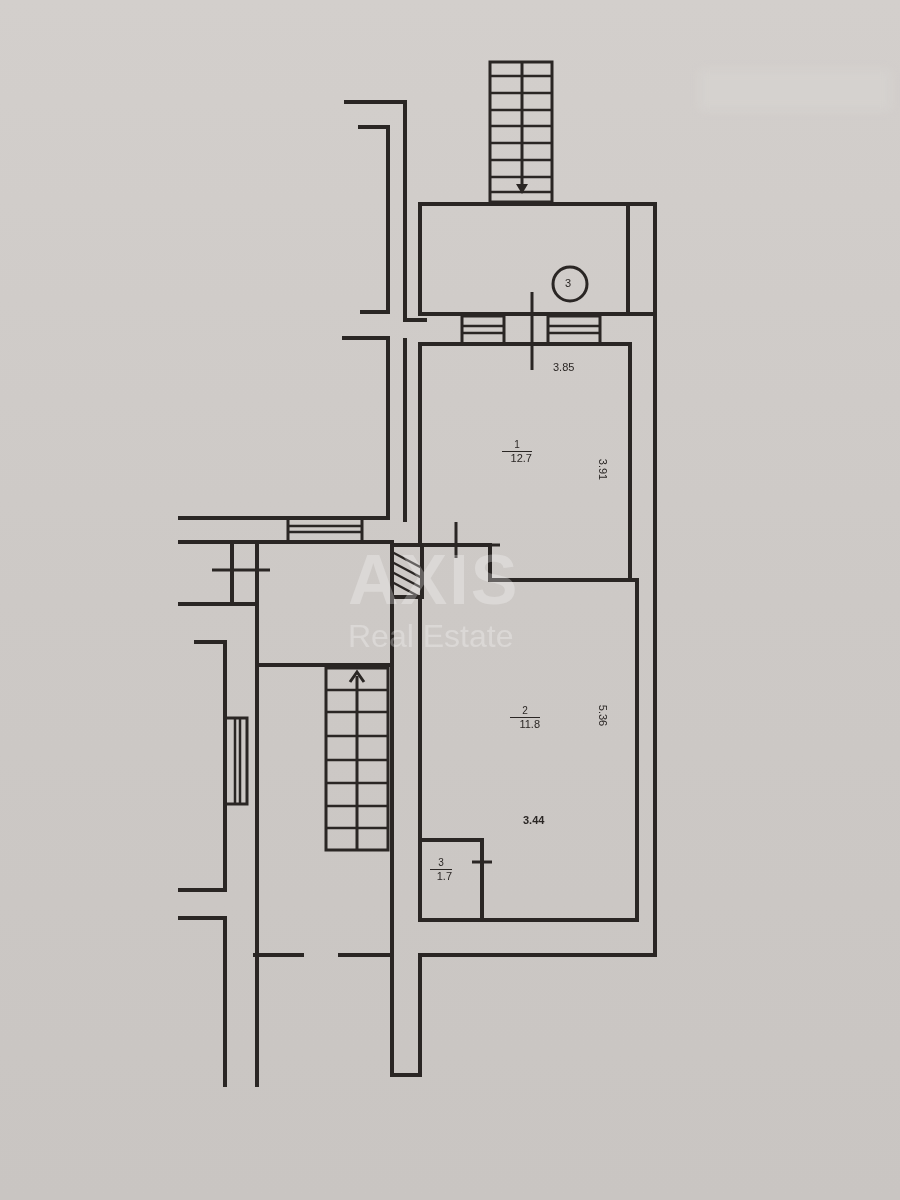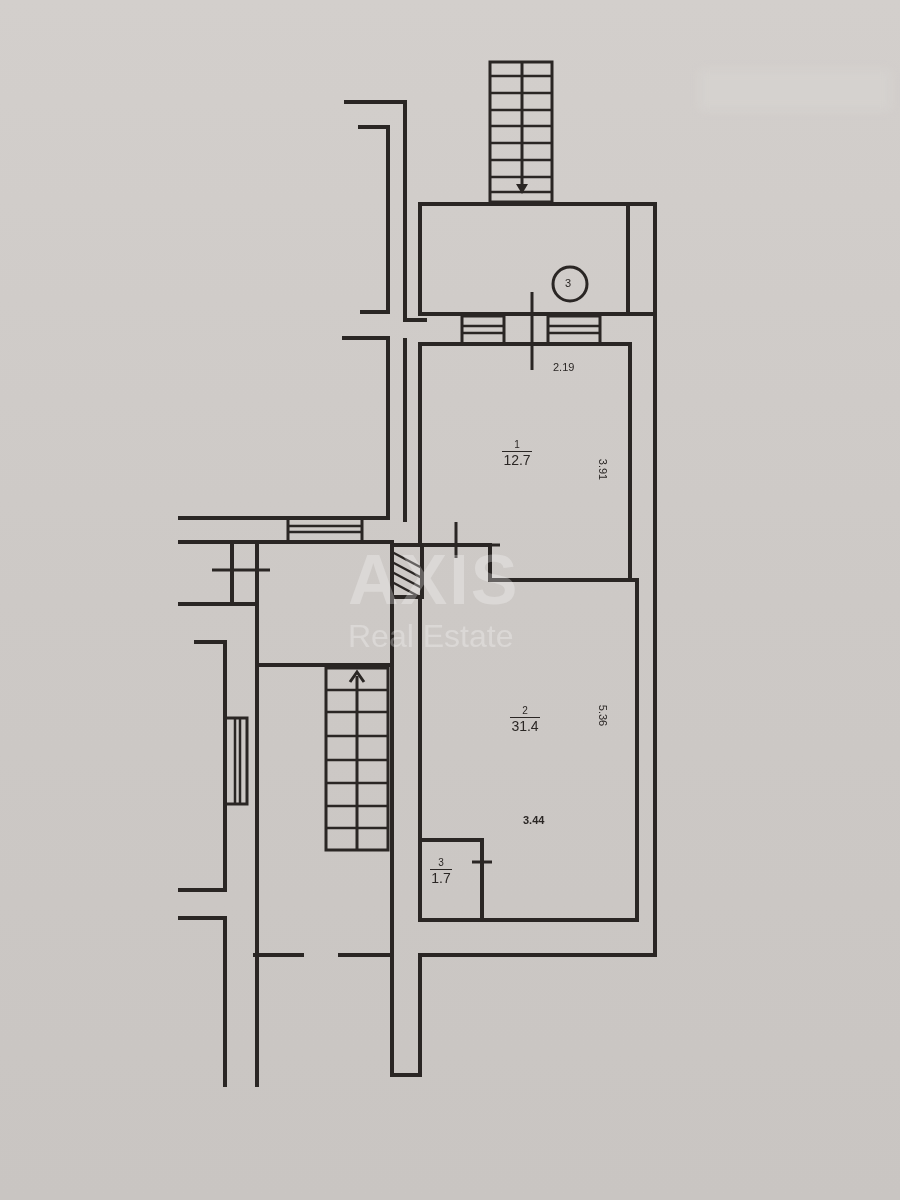--- a/index.html
+++ b/index.html
@@ -15,21 +15,21 @@
   #plan { position: absolute; left: 0; top: 0; }
   .wall { stroke: #2a2624; stroke-width: 4; fill: none; stroke-linecap: square; }
   .thin { stroke: #2a2624; stroke-width: 3; fill: none; }
   .win  { stroke: #2a2624; stroke-width: 2.5; fill: none; }
   .lbl {
     position: absolute; color: #2a2624; font-size: 11px;
     font-family: "Liberation Sans", sans-serif; line-height: 1;
   }
   .room-label { text-align: center; }
   .room-label .num { display: block; font-size: 10px; border-bottom: 1.5px solid #2a2624; padding-bottom: 1px; }
-  .room-label .area { display: block; font-size: 14px; padding-top: 1px; }
+  .room-label .area { display: block; font-size: 11px; padding-top: 1px; text-align: right; }
   .vert { transform: rotate(90deg); transform-origin: center; }
   .watermark {
     position: absolute; color: rgba(255,255,255,0.28);
     font-family: "Liberation Sans", sans-serif; pointer-events: none;
   }
   .wm-main { left: 348px; top: 540px; font-size: 70px; font-weight: bold; letter-spacing: 2px; }
   .wm-sub  { left: 348px; top: 618px; font-size: 32px; }
   .scan-blur {
     position: absolute; left: 700px; top: 70px; width: 190px; height: 40px;
     background: #d6d3d0; opacity: 0.8; filter: blur(4px);
@@ -126,31 +126,31 @@
       <line class="win" x1="326" y1="783" x2="388" y2="783"></line>
       <line class="win" x1="326" y1="806" x2="388" y2="806"></line>
       <line class="win" x1="326" y1="828" x2="388" y2="828"></line>
       <line class="thin" x1="357" y1="676" x2="357" y2="850"></line>
       <polyline class="thin" points="350,682 357,672 364,682"></polyline>
     </g>
   </svg>
 
   <span class="lbl" style="left:565px; top:278px;">3</span>
 
-  <span class="lbl" style="left:553px; top:362px;">2.19</span>
+  <span class="lbl" style="left:553px; top:362px;">3.85</span>
   <span class="lbl vert" style="left:592px; top:464px;">3.91</span>
 
   <div class="lbl room-label" style="left:502px; top:440px; width:30px;">
     <span class="num">1</span>
     <span class="area">12.7</span>
   </div>
 
   <div class="lbl room-label" style="left:510px; top:706px; width:30px;">
     <span class="num">2</span>
-    <span class="area">31.4</span>
+    <span class="area">11.8</span>
   </div>
 
   <span class="lbl vert" style="left:592px; top:710px;">5.36</span>
   <span class="lbl" style="left:523px; top:815px;font-weight:bold;">3.44</span>
 
   <div class="lbl room-label" style="left:430px; top:858px; width:22px;">
     <span class="num">3</span>
     <span class="area">1.7</span>
   </div>
 

